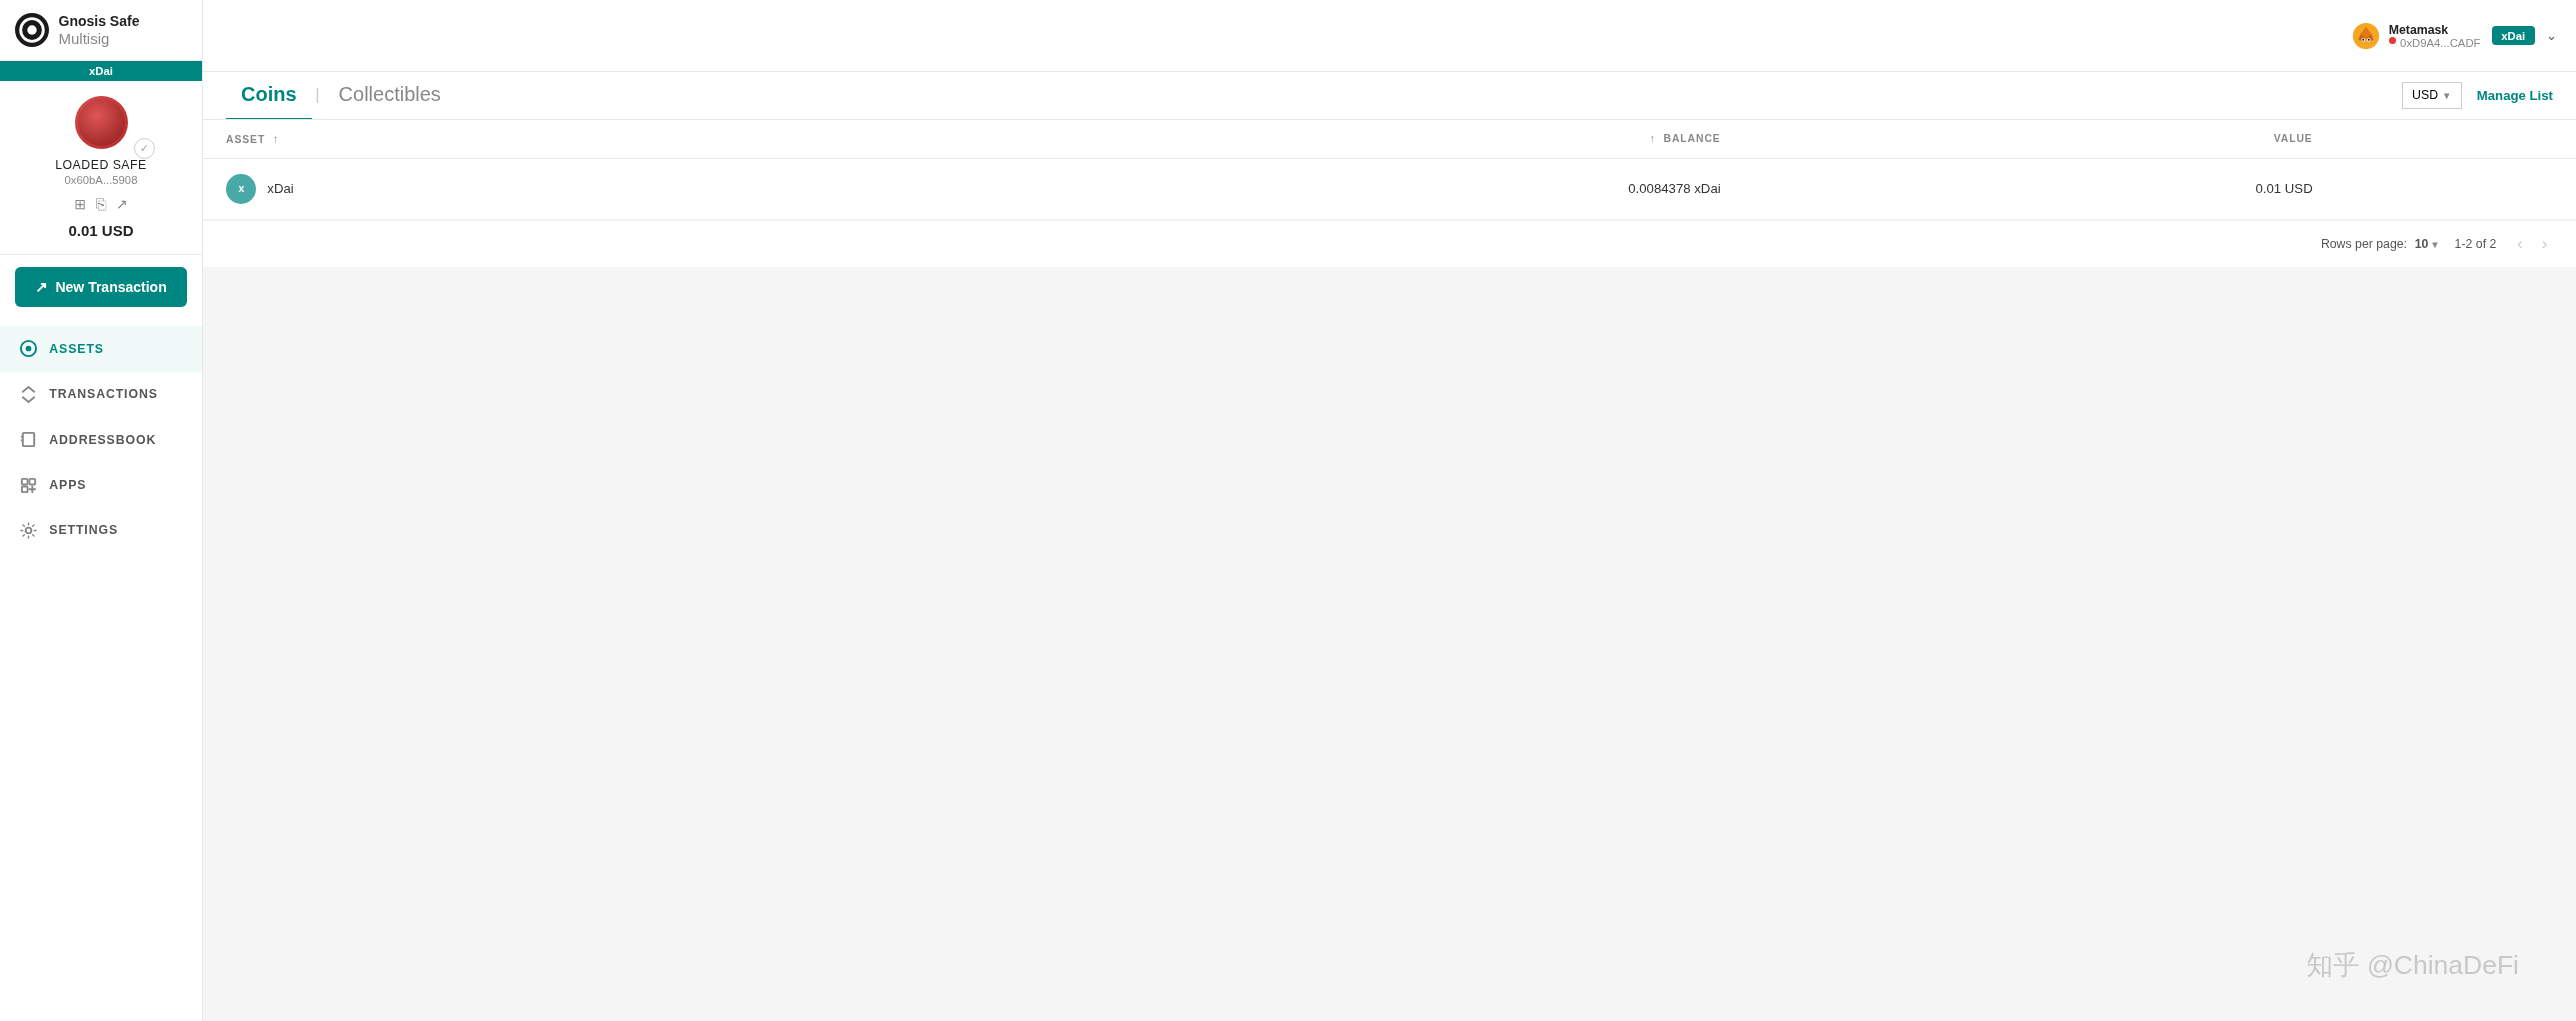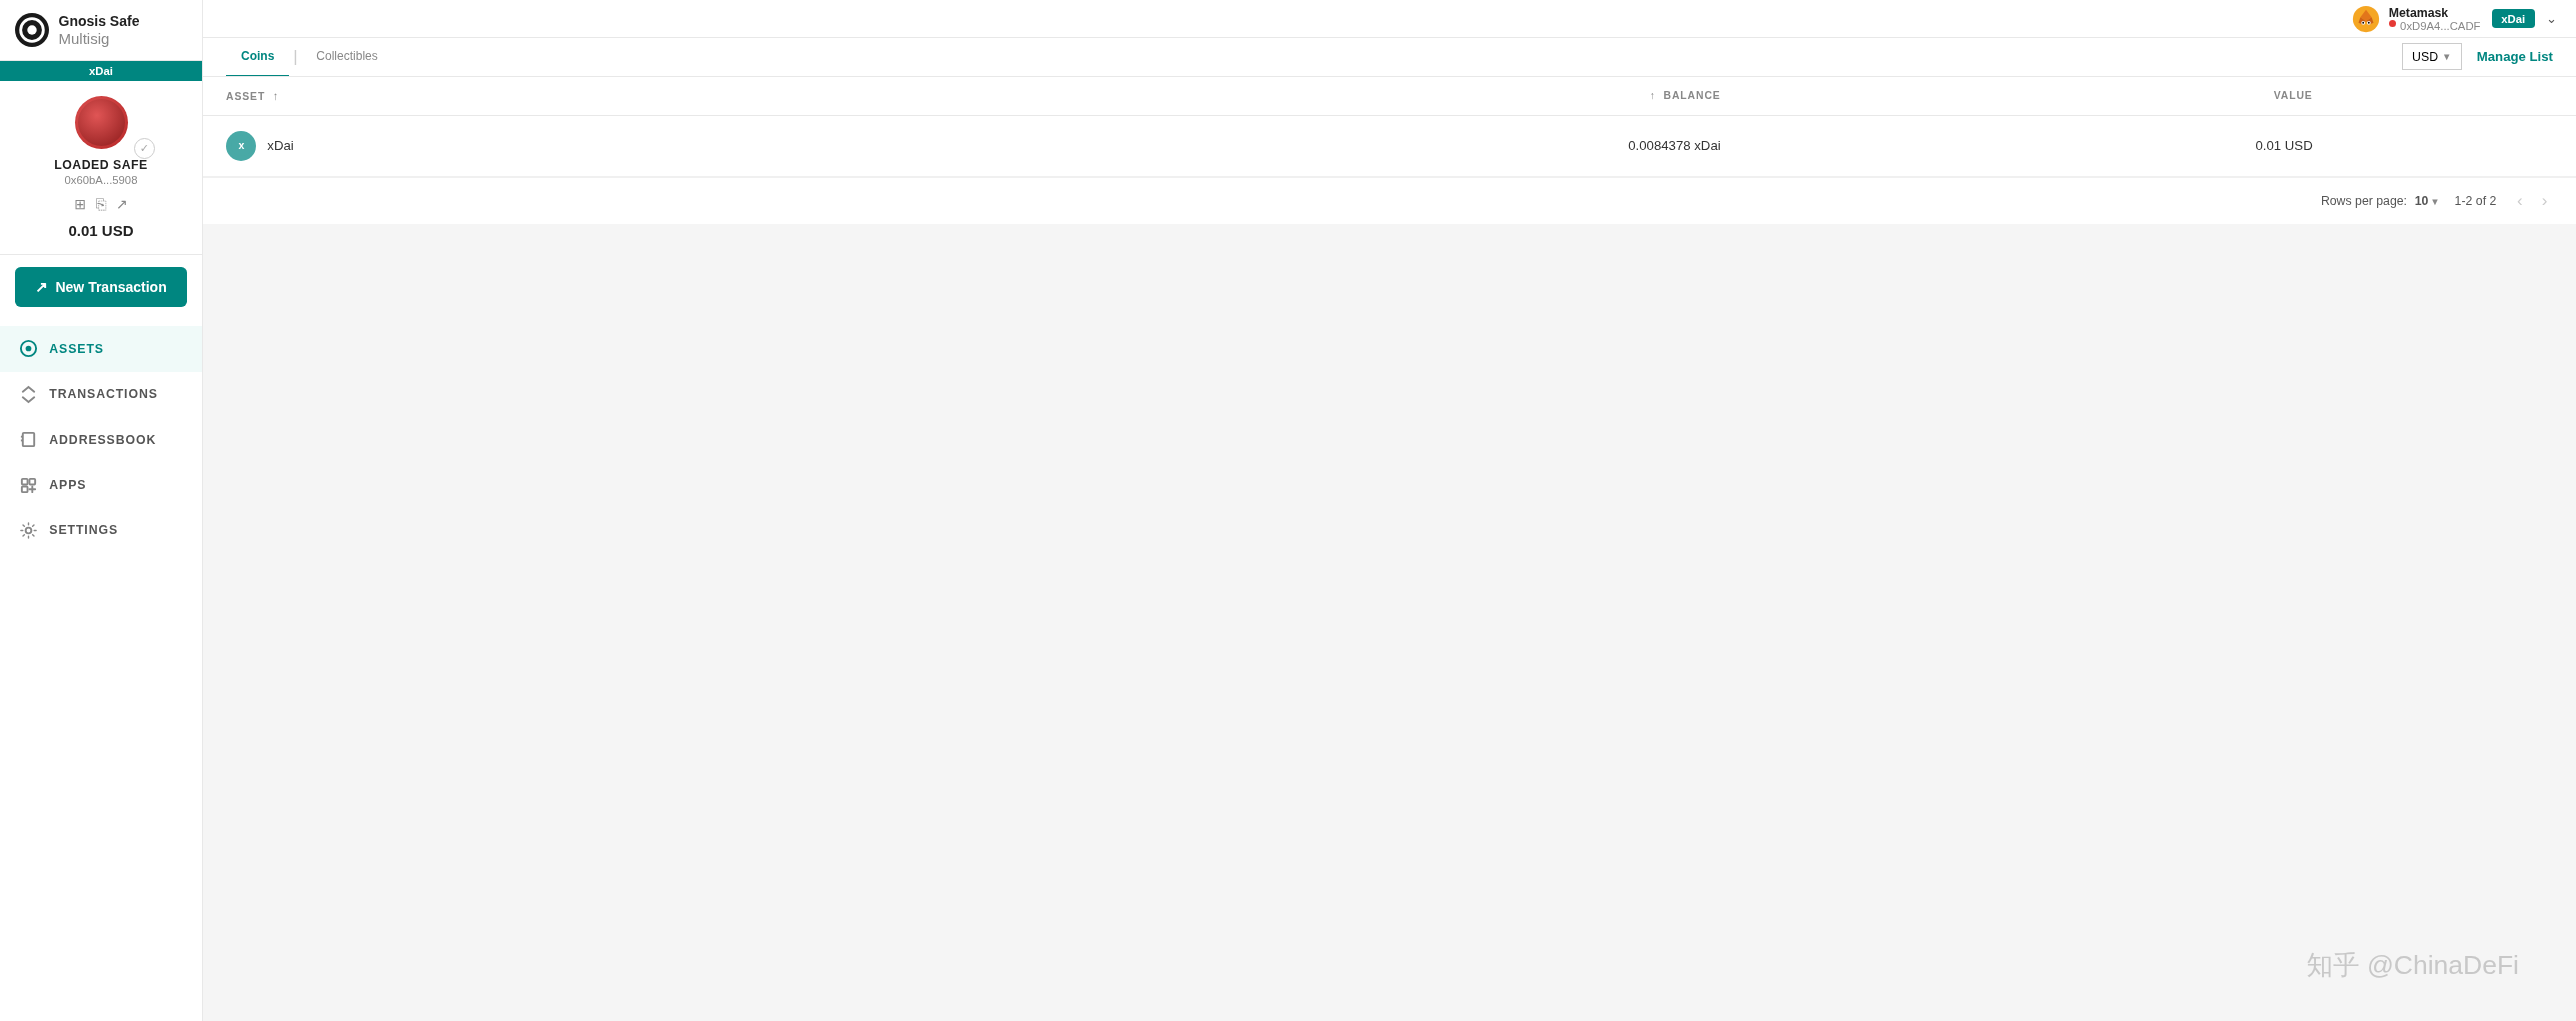--- a/index.html
+++ b/index.html
@@ -94,21 +94,21 @@
       background: #fff;
       display: flex;
       align-items: center;
       justify-content: center;
       color: #aaa;
       font-size: 11.3px;
     }
 
     .safe-name {
       font-size: 12.3px;
-      font-weight: 700;
+      font-weight: 400;
       color: #222;
       letter-spacing: 0.5px;
       margin-bottom: 1.9px;
     }
 
     .safe-address {
       font-size: 11.3px;
       color: #888;
       margin-bottom: 9.5px;
     }
@@ -184,21 +184,21 @@
       overflow: hidden;
     }
 
     .topbar {
       background: #fff;
       border-bottom: 0.9px solid #e8e8e8;
       display: flex;
       align-items: center;
       justify-content: flex-end;
       padding: 0 19px;
-      height: 38px;
+      height: 72px;
       gap: 11.3px;
     }
 
     .metamask-info {
       display: flex;
       align-items: center;
       gap: 7.6px;
     }
 
     .metamask-fox {
@@ -243,21 +243,21 @@
     }
 
     .chevron-down {
       font-size: 13.2px;
       color: #555;
       cursor: pointer;
     }
 
     .tab {
       padding: 11.3px 15px;
-      font-size: 12px;
+      font-size: 20px;
       font-weight: 500;
       color: #888;
       cursor: pointer;
       border-bottom: 1.9px solid transparent;
     }
 
     .tab.active {
       color: #008680;
       border-bottom: 1.9px solid #008680;
       font-weight: 600;

